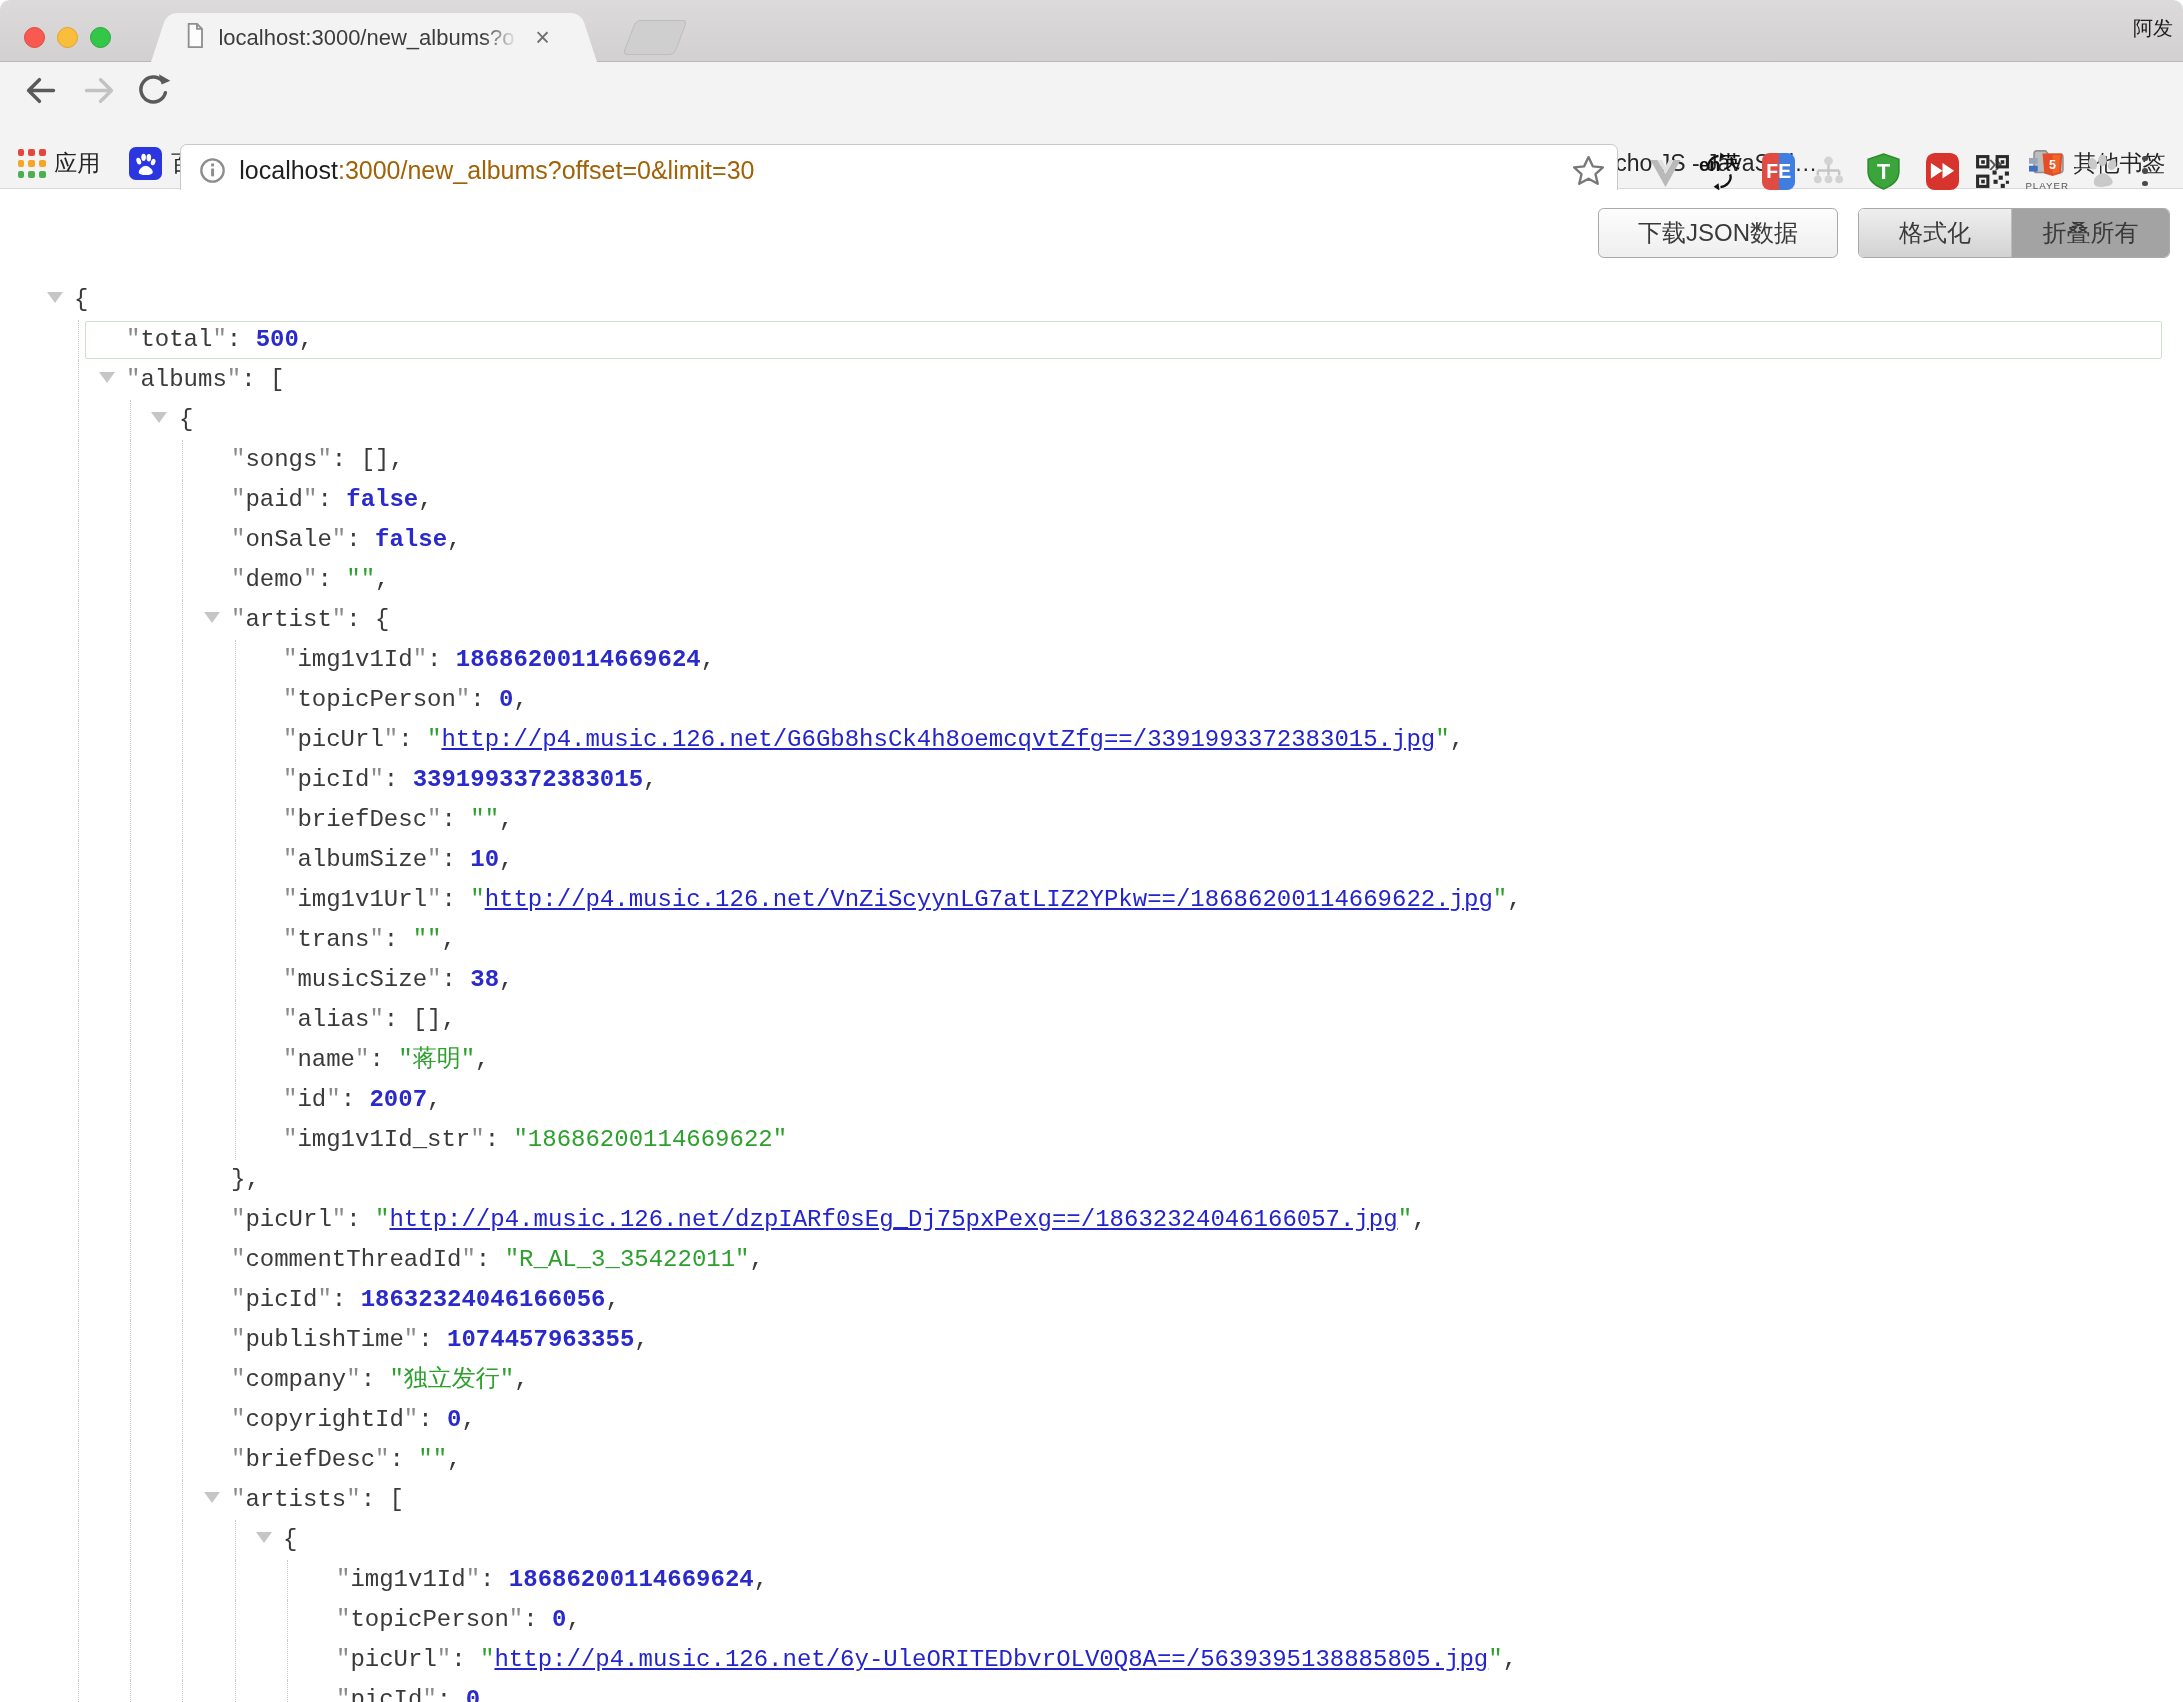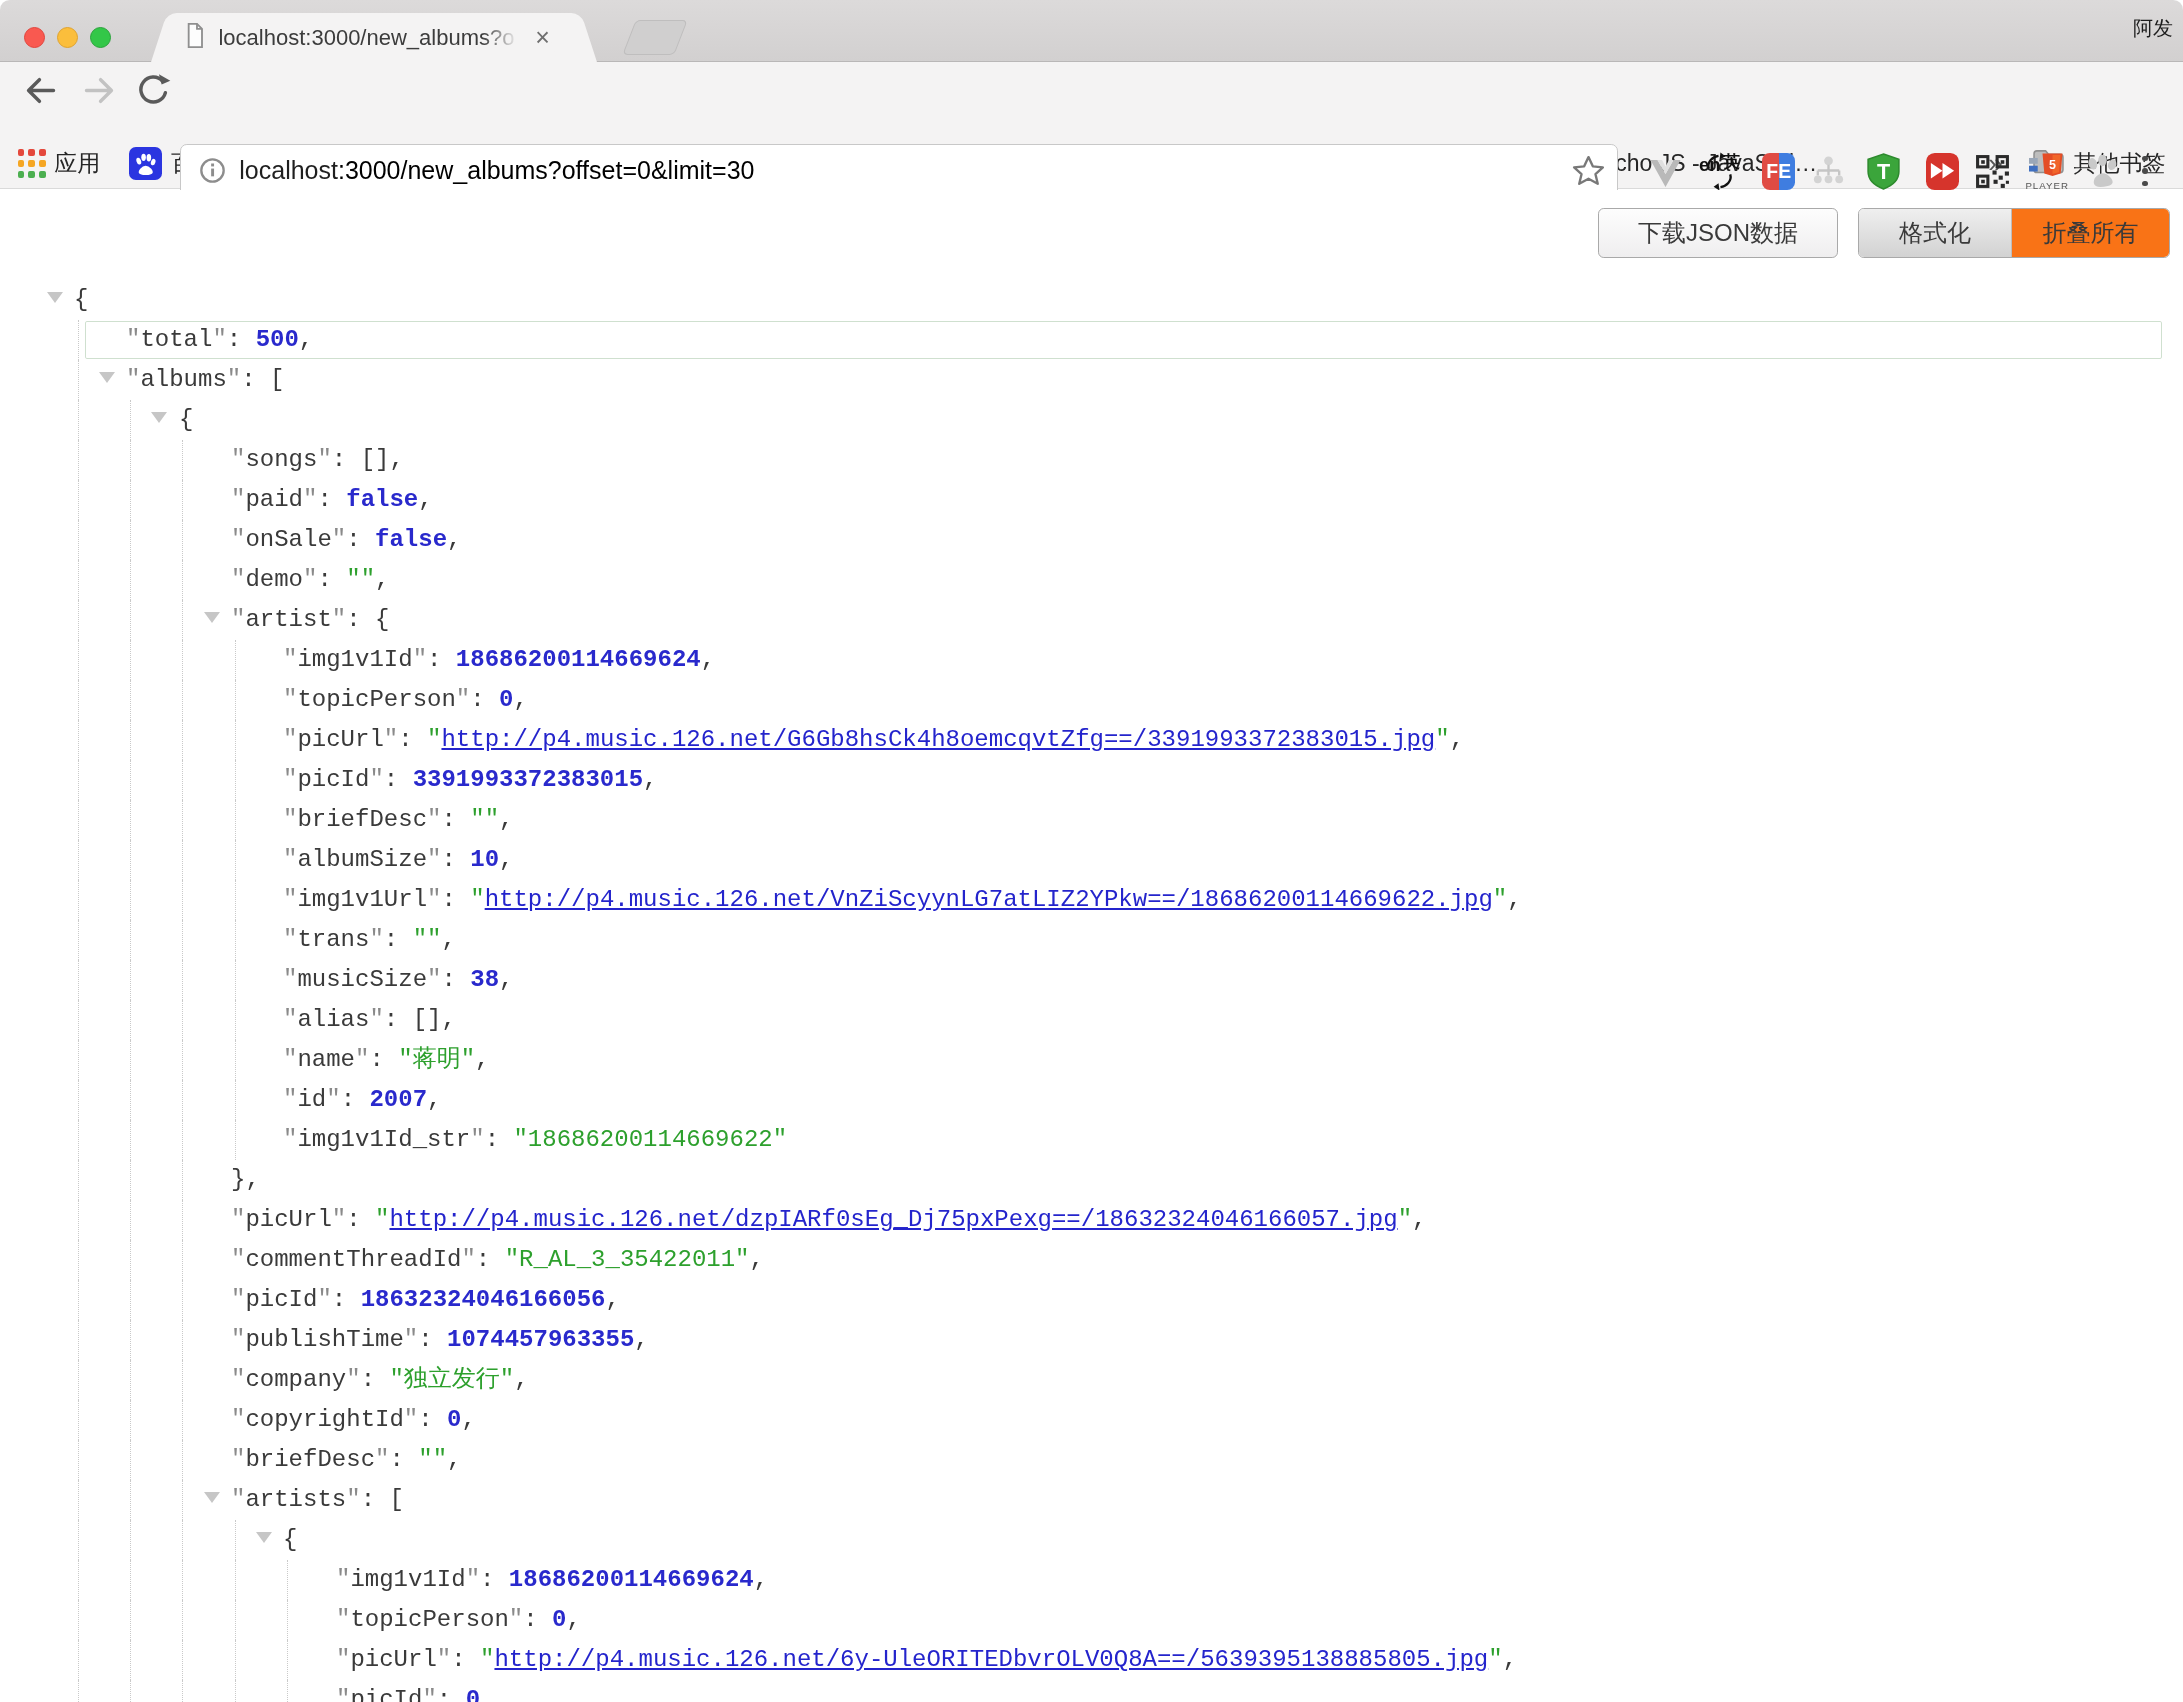--- a/index.html
+++ b/index.html
@@ -30,21 +30,21 @@
     border:1px solid #bfbebe; border-radius:4.9px; transform:skewX(-21deg); }
   .profile-name { position:absolute; right:10px; top:14.6px; font-size:20px; color:#1d1d1d; }
 
   
   .toolbar { position:relative; height:77px; background:#f4f3f3; }
   .navbtn { position:absolute; top:85px; }
   .urlbar { position:absolute; left:180px; top:82px; width:1438px; height:53px; background:#fff;
     border:1.9px solid #c8c8c8; border-radius:6.8px; display:flex; align-items:center; }
   .url-text { font-size:25px; margin-left:9.7px; white-space:nowrap; overflow:hidden; }
   .url-host { color:#1f1f1f; }
-  .url-rest { color:#000000; }
+  .url-rest { color:#a16207; }
   .star-slot { position:absolute; right:9.7px; top:7.8px; }
   .ext-row { position:absolute; left:1644px; top:82px; height:54px; display:flex; align-items:center; gap:12.6px; }
   .ext { width:42px; height:45px; display:flex; align-items:center; justify-content:center; position:relative; }
 
   
   .bookmarks { height:50px; background:#f4f3f3; border-bottom:1px solid #dadada;
     display:flex; align-items:center; padding:0 17.5px; gap:29px; }
   .bm { display:flex; align-items:center; gap:8.7px; white-space:nowrap; }
   .bm-label { font-size:23px; color:#262626; }
   .bm-spacer { flex:1; }
@@ -77,21 +77,21 @@
   
   .page { position:absolute; left:0; right:0; top:190px; bottom:0; background:#fff; }
   .btn-download { position:absolute; left:1598px; top:18.4px; width:240px; height:50px;
     background:linear-gradient(#fdfdfd,#efeeef); border:1.9px solid #a9a9a9; border-radius:5.8px;
     font-size:24px; color:#3a3a3a; display:flex; align-items:center; justify-content:center; }
   .segmented { position:absolute; left:1858px; top:18.4px; height:50px; display:flex;
     border:1.9px solid #a9a9a9; border-radius:5.8px; overflow:hidden; }
   .seg { width:153px; display:flex; align-items:center; justify-content:center;
     font-size:24px; color:#3a3a3a; }
   .seg.active { background:linear-gradient(#efefef,#d2d2d2); border-right:1px solid #bdbdbd; }
-  .seg.idle { background:#f97316; width:157px; }
+  .seg.idle { background:#a3a3a3; width:157px; }
 
   
   #json-tree { position:absolute; left:0; right:0; top:90px; }
   .jrow { position:relative; height:40px; }
   .jguide { position:absolute; top:0; bottom:0; width:0; border-left:1px dotted #c9c9c9; }
   .jarrow { position:absolute; top:11.6px; width:0; height:0;
     border-left:8.7px solid transparent; border-right:8.7px solid transparent;
     border-top:11.6px solid #c6c6c6; cursor:pointer; }
   .jtext { position:absolute; top:0; line-height:40px; white-space:pre;
     font-family:"Liberation Mono","DejaVu Sans Mono",monospace; font-size:24px; }

